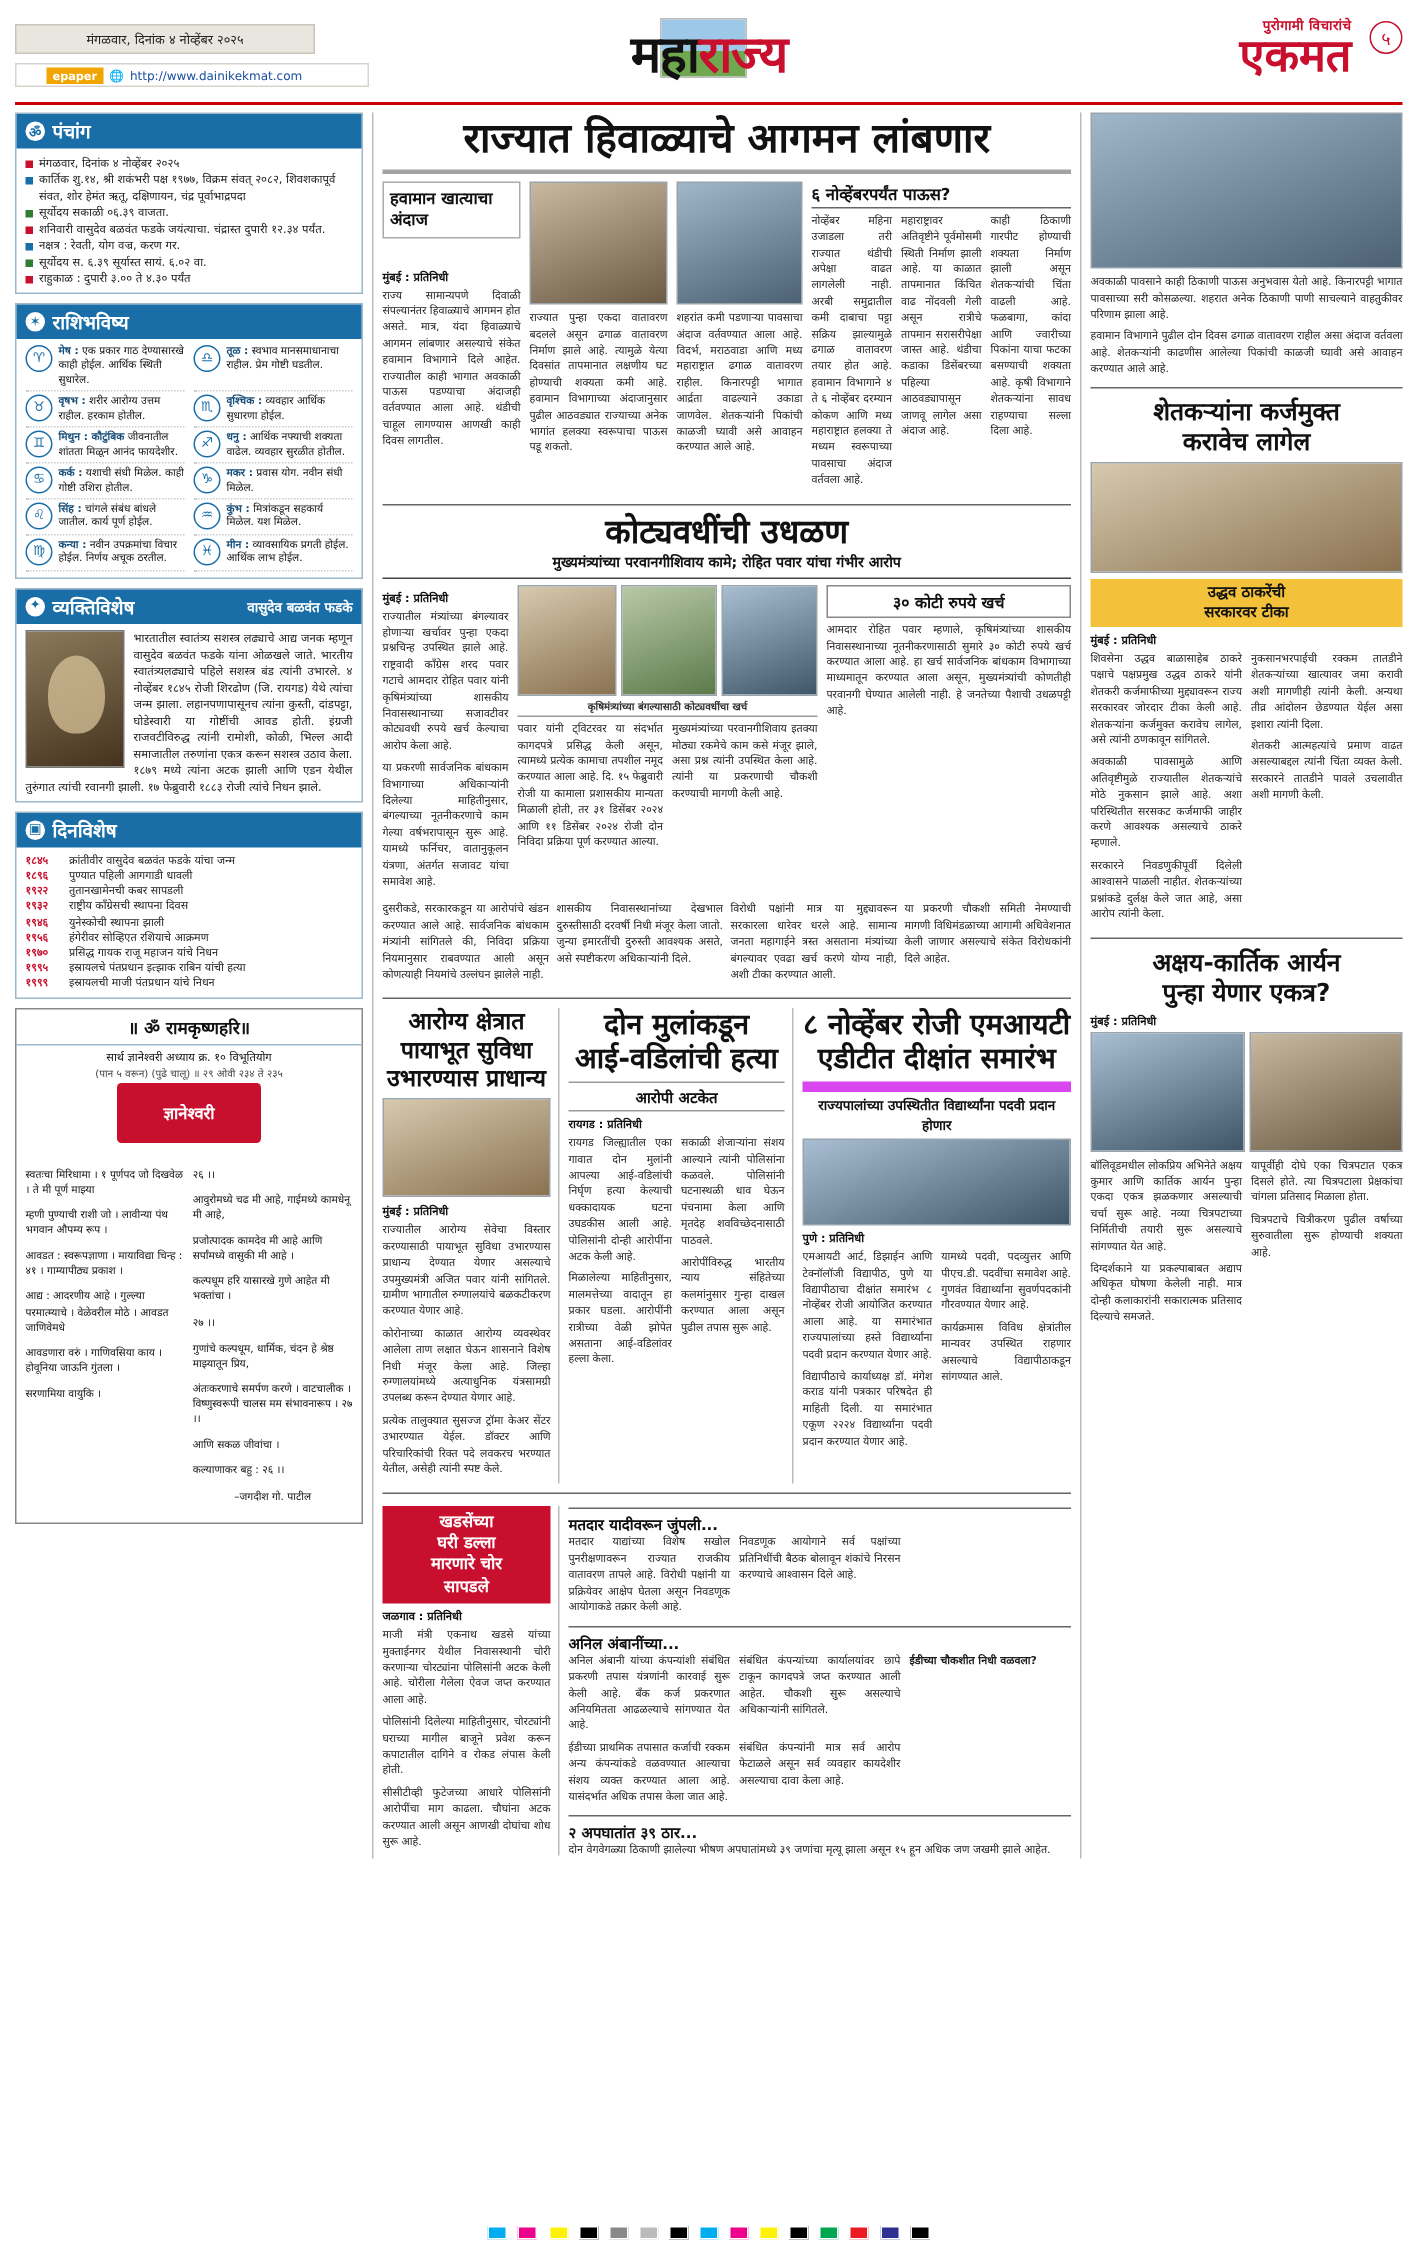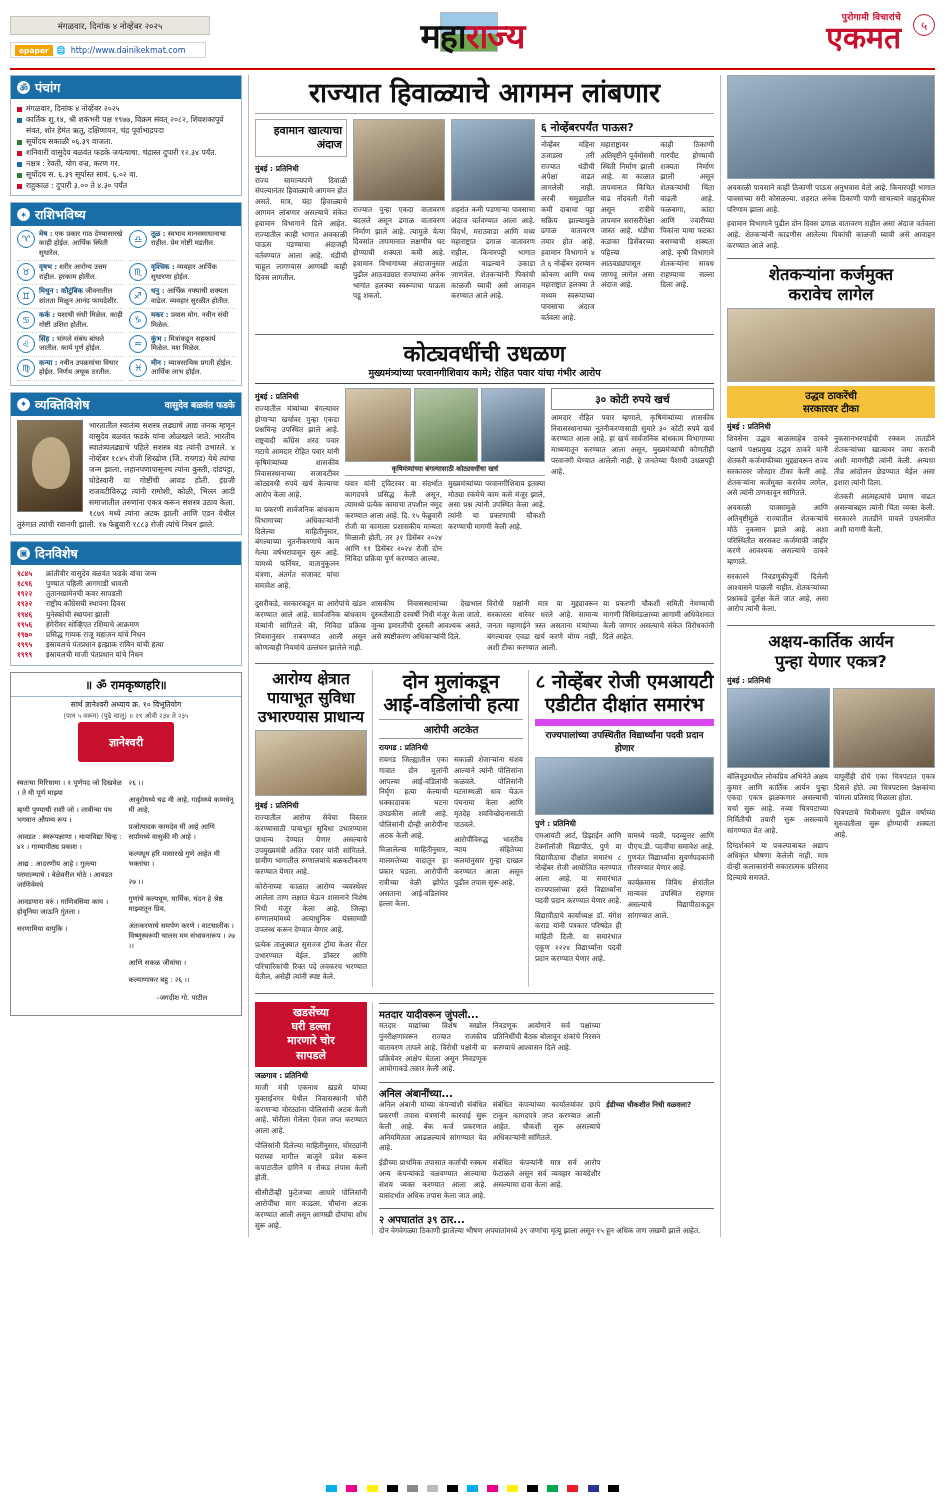--- a/index.html
+++ b/index.html
@@ -14,23 +14,23 @@
   .page { position:relative; width:945px; height:1501px; padding:8px 10px; }
 
   
   .masthead { position:relative; height:62px; border-bottom:2px solid #c00; }
   .mh-date {
     position:absolute; left:0; top:8px; width:200px;
     background:#e9e6df; border:1px solid #c9c4ba;
     font-size:8.5px; padding:3px 4px; color:#222; text-align:center;
   }
   .mh-epaper {
-    position:absolute; left:0; top:34px; width:196px; height:16px;
+    position:absolute; left:0; top:34px; width:236px; height:16px;
     background:#fff; border:1px solid #d8d4cc; font-size:8px;
-    display:flex; align-items:center; gap:4px; padding:0 4px;
+    display:flex; align-items:center; gap:4px; padding:0 20px;
   }
   .mh-epaper .lbl { background:#f0a500; color:#fff; font-weight:bold; padding:1px 4px; font-size:7.5px; }
   .mh-epaper .url { color:#1a4fa0; }
   .mh-title {
     position:absolute; left:50%; transform:translateX(-50%); top:4px;
     text-align:center;
   }
   .mh-title .maha {
     font-family:"DejaVu Sans", sans-serif; font-weight:bold;
     font-size:34px; letter-spacing:-1px; color:#111;
@@ -101,25 +101,25 @@
   .ram-hd { text-align:center; font-weight:bold; font-size:11.5px; padding:4px; border-bottom:1px solid #9bb7c9; }
   .ram-cols { display:grid; grid-template-columns:1fr 1fr; gap:5px; padding:5px 6px; font-size:7px; line-height:1.45; }
   .gyaneshwari-logo {
     width:96px;height:40px;margin:2px auto 4px;background:#c8102e;color:#fff;
     display:flex;align-items:center;justify-content:center;font-size:11px;font-weight:bold;border-radius:3px;
   }
 
   
   .lead-hd {
     font-size:27px; font-weight:bold; text-align:center; line-height:1.15;
-    padding:2px 0 5px; border-bottom:1px solid #a3a3a3;
+    padding:2px 0 5px; border-bottom:3px solid #a3a3a3;
   }
   .sub-box {
-    border:1px solid #aaa; font-size:11px; font-weight:bold; text-align:right;
-    padding:4px; line-height:1.25; margin-bottom:6px;
+    border:1px solid #aaa; font-size:11px; font-weight:bold; text-align:left;
+    padding:4px; line-height:1.25; margin-bottom:20px;
   }
   .byline { font-size:7.5px; font-weight:bold; margin:3px 0; }
   .body-txt { font-size:7.2px; line-height:1.5; text-align:justify; color:#1c1c1c; }
   .body-txt p { margin:0 0 4px; }
 
   .photo {
     background:#cfd6dd; border:1px solid #9aa4ad; position:relative; overflow:hidden;
   }
   .ph-grad-a { background:linear-gradient(160deg,#9fb7c9,#4c6274); }
   .ph-grad-b { background:linear-gradient(160deg,#d7c9ae,#8a7250); }

